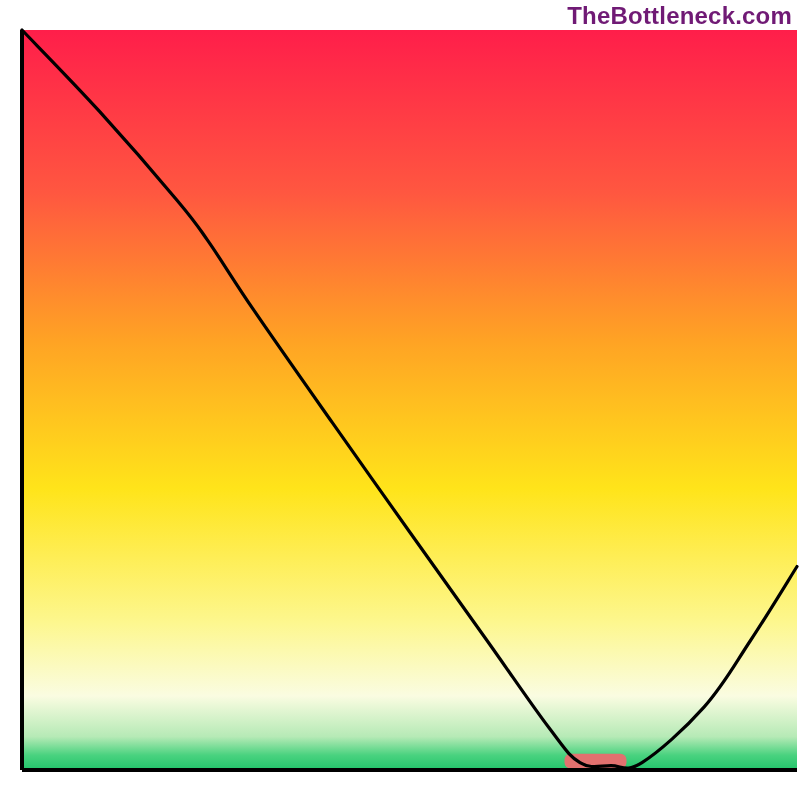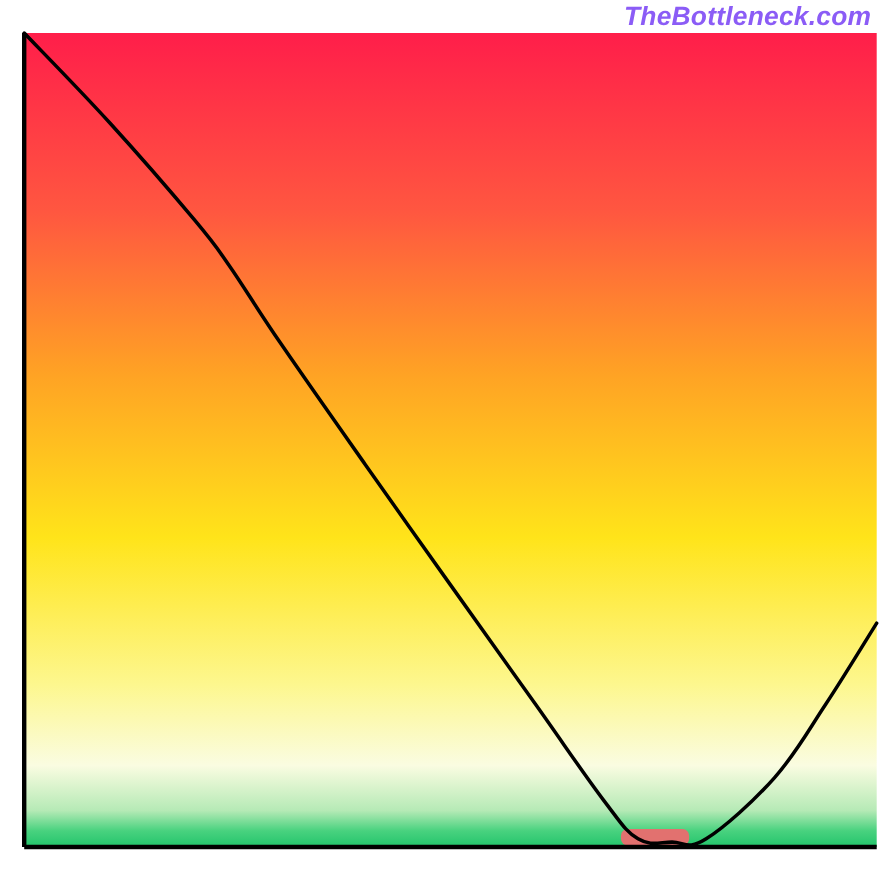--- a/index.html
+++ b/index.html
@@ -15,24 +15,23 @@
     position: relative;
     width: 800px;
     height: 800px;
   }
   .watermark {
     position: absolute;
     top: 2px;
     right: 8px;
     font-size: 24px;
     font-weight: 600;
-    color: #8b5cf6;
+    color: #701a75;
     letter-spacing: 0.2px;
     z-index: 10;
-    font-style: italic;
   }
   svg.plot {
     position: absolute;
     left: 0;
     top: 0;
     width: 800px;
     height: 800px;
   }
 </style>
 </head>

